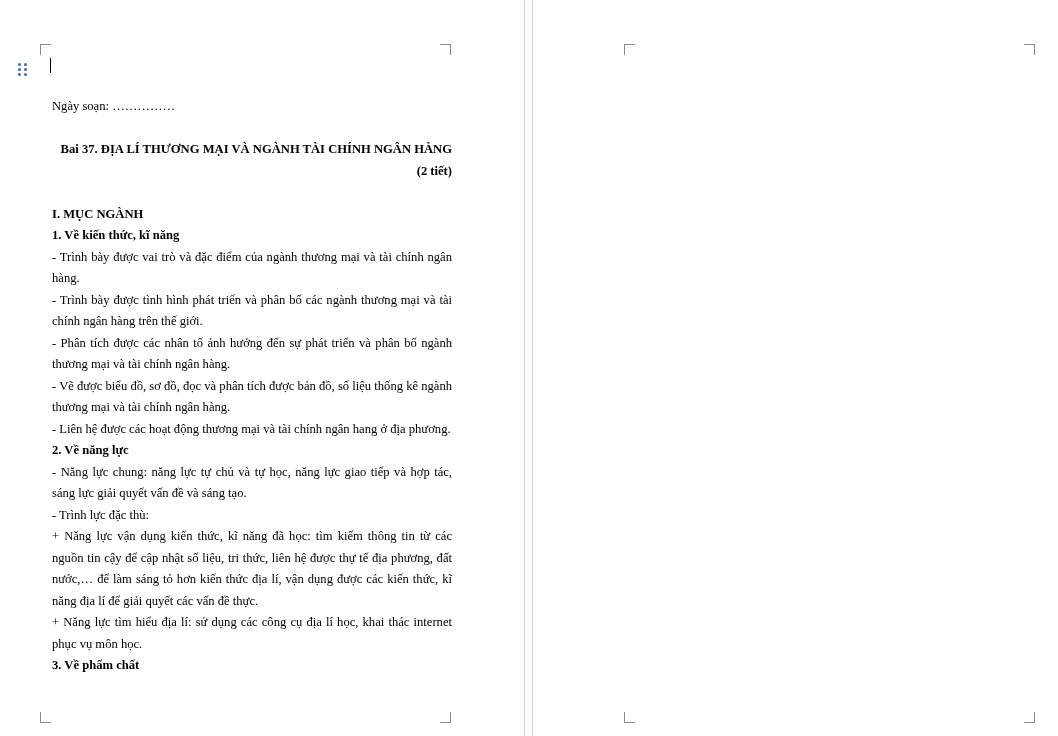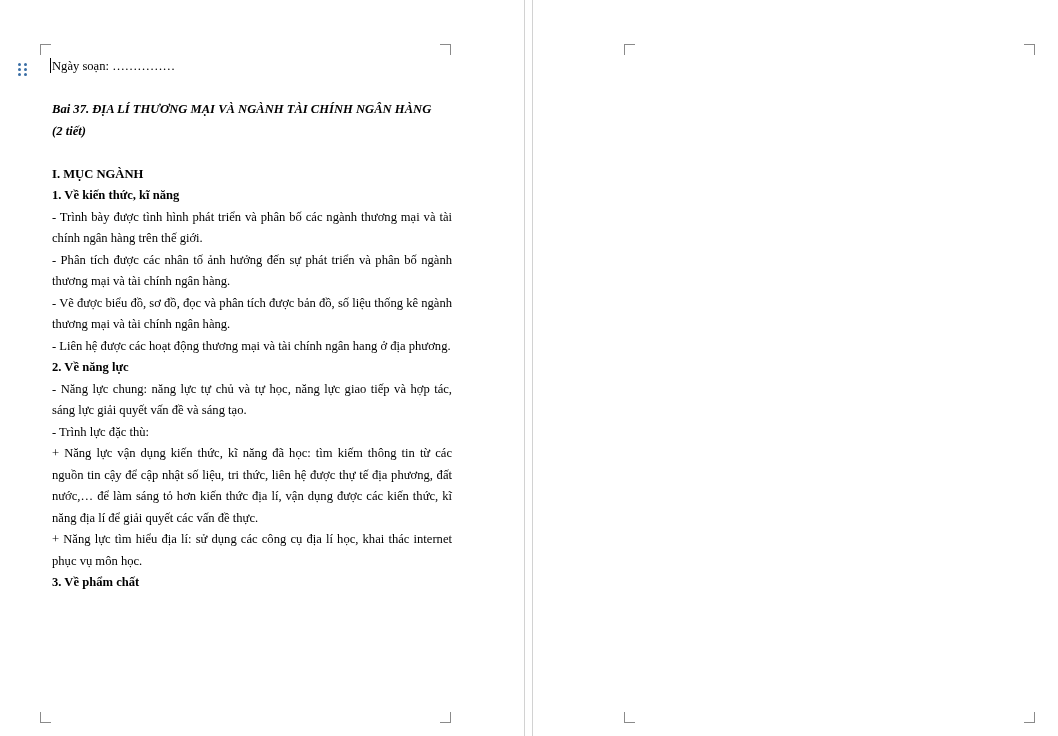--- a/index.html
+++ b/index.html
@@ -68,26 +68,27 @@
     background: #3a6ea5;
     border-radius: 50%;
   }
 
   .text-col {
     position: absolute;
     font-size: 12.6px;
     line-height: 21.5px;
     color: #000000;
     text-align: justify;
+    margin-top: 40px;
   }
   .col-left { left: 52px; top: 56px; width: 400px; }
 
   p { margin: 0; }
   .b { font-weight: bold; }
-  .center { text-align: left; font-style: italic; }
+  .center { text-align: right; }
   .cursor-line {
     position: absolute;
     left: 50px; top: 58px;
     width: 1px; height: 15px;
     background: #000;
   }
   .blank { height: 21.5px; }
 </style>
 </head>
 <body>
@@ -112,20 +113,21 @@
 
     <div class="text-col col-left">
       <p>Ngày soạn: ……………</p>
       <div class="blank"></div>
       <p class="b center">Bai 37. ĐỊA LÍ THƯƠNG MẠI VÀ NGÀNH TÀI CHÍNH NGÂN HÀNG</p>
       <p class="b center">(2 tiết)</p>
       <div class="blank"></div>
       <div id="left-blocks">
           <p class="b">I. MỤC NGÀNH</p>
           <p class="b">1. Về kiến thức, kĩ năng</p>
+          <p>- Trình bày được vai trò và đặc điểm của ngành thương mại và tài chính ngân hàng.</p>
           <p>- Trình bày được tình hình phát triển và phân bố các ngành thương mại và tài chính ngân hàng trên thế giới.</p>
           <p>- Phân tích được các nhân tố ảnh hưởng đến sự phát triển và phân bố ngành thương mại và tài chính ngân hàng.</p>
           <p>- Vẽ được biểu đồ, sơ đồ, đọc và phân tích được bản đồ, số liệu thống kê ngành thương mại và tài chính ngân hàng.</p>
           <p>- Liên hệ được các hoạt động thương mại và tài chính ngân hang ở địa phương.</p>
           <p class="b">2. Về năng lực</p>
           <p>- Năng lực chung: năng lực tự chủ và tự học, năng lực giao tiếp và hợp tác, sáng lực giải quyết vấn đề và sáng tạo.</p>
           <p>- Trình lực đặc thù:</p>
           <p>+ Năng lực vận dụng kiến thức, kĩ năng đã học: tìm kiếm thông tin từ các nguồn tin cậy để cập nhật số liệu, tri thức, liên hệ được thự tế địa phương, đất nước,… để làm sáng tỏ hơn kiến thức địa lí, vận dụng được các kiến thức, kĩ năng địa lí để giải quyết các vấn đề thực.</p>
           <p>+ Năng lực tìm hiểu địa lí: sử dụng các công cụ địa lí học, khai thác internet phục vụ môn học.</p>
           <p class="b">3. Về phẩm chất</p>

